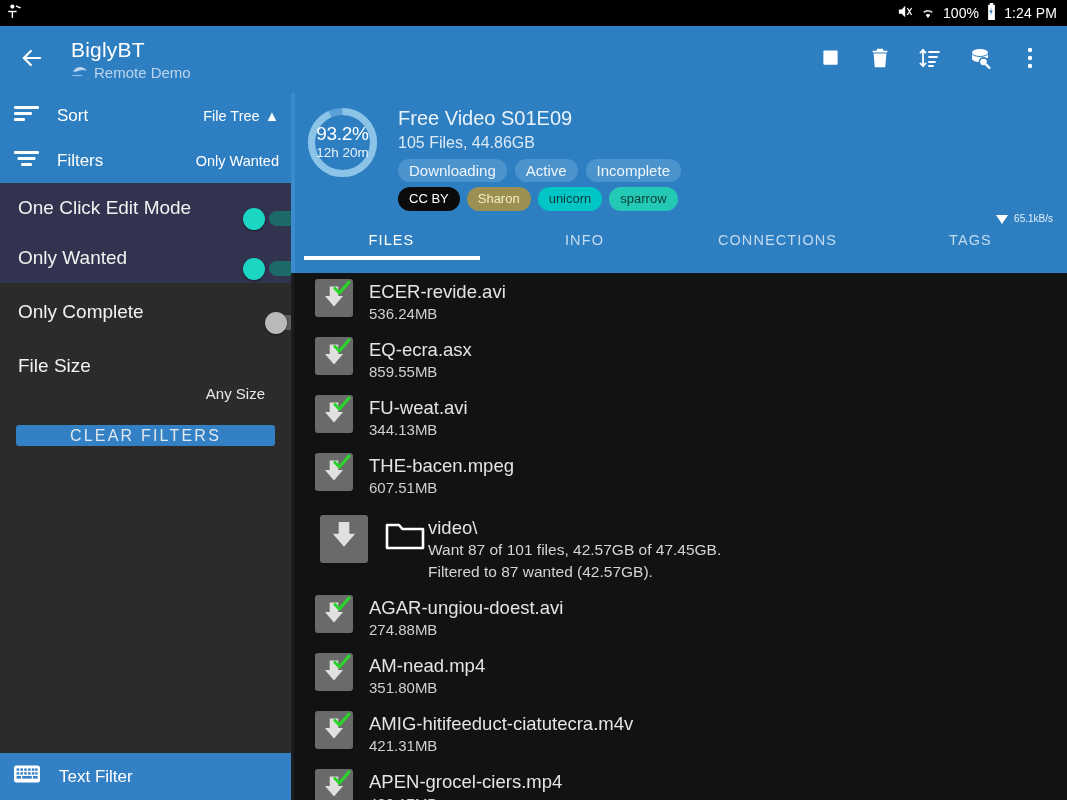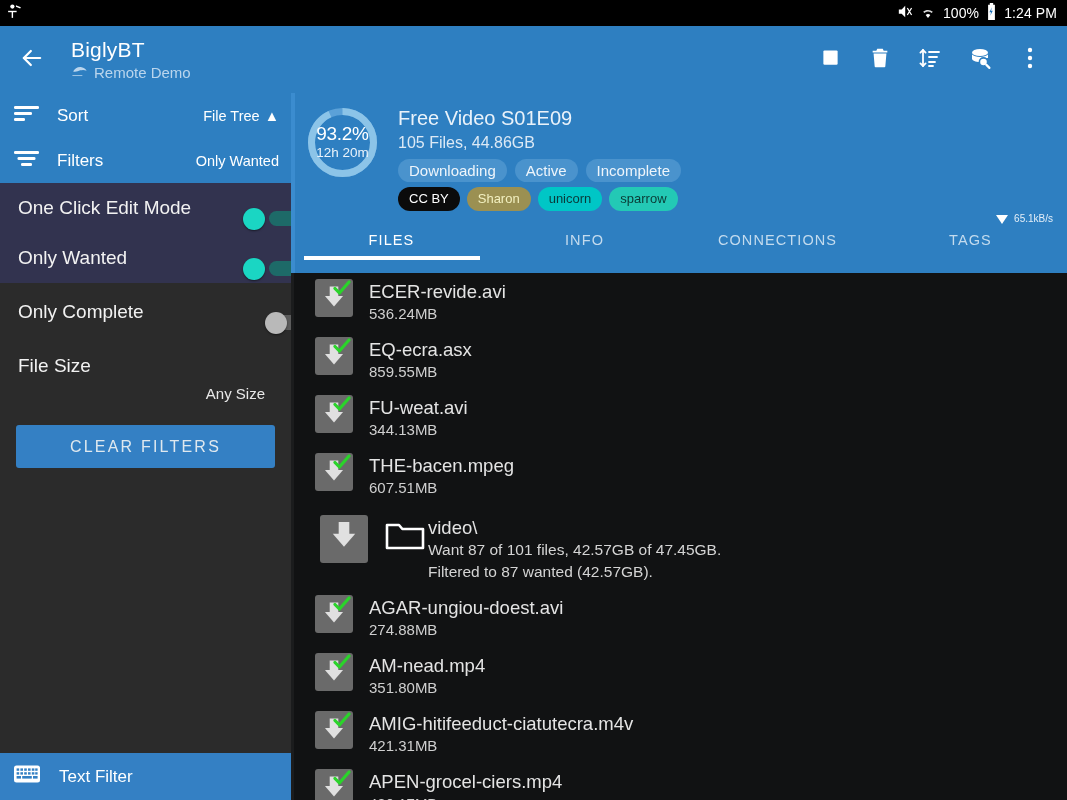--- a/index.html
+++ b/index.html
@@ -62,21 +62,21 @@
   .switch.on .track { background: #1d6a68; left: 4px; }
   .switch.on .thumb { background: #1ad6c3; right: 0; }
   .switch.off .track { background: #5c5c5c; left: 6px; }
   .switch.off .thumb { background: #b9b9b9; left: 0; }
 
   .filesize-row { padding: 18px 26px 0 18px; }
   .filesize-row .fs-lbl { color: #f2f2f2; font-size: 19px; }
   .filesize-row .fs-val { color: #e8e8e8; font-size: 15px; text-align: right; margin-top: 8px; }
 
   .clear-btn {
-    margin: 23px 16px 0 16px; height: 43px; background: #3480c4; border: none; border-radius: 3px;
+    margin: 23px 16px 0 16px; height: 21px; background: #3480c4; border: none; border-radius: 3px;
     color: #dfe8ef; font-size: 16px; letter-spacing: 2.2px; font-family: "Liberation Sans", sans-serif;
     cursor: pointer;
   }
   .side-spacer { flex: 1; }
   .text-filter {
     height: 47px; background: #3480c4; display: flex; align-items: center; padding-left: 14px; gap: 19px;
     color: #fff; font-size: 17px;
   }
 
   

